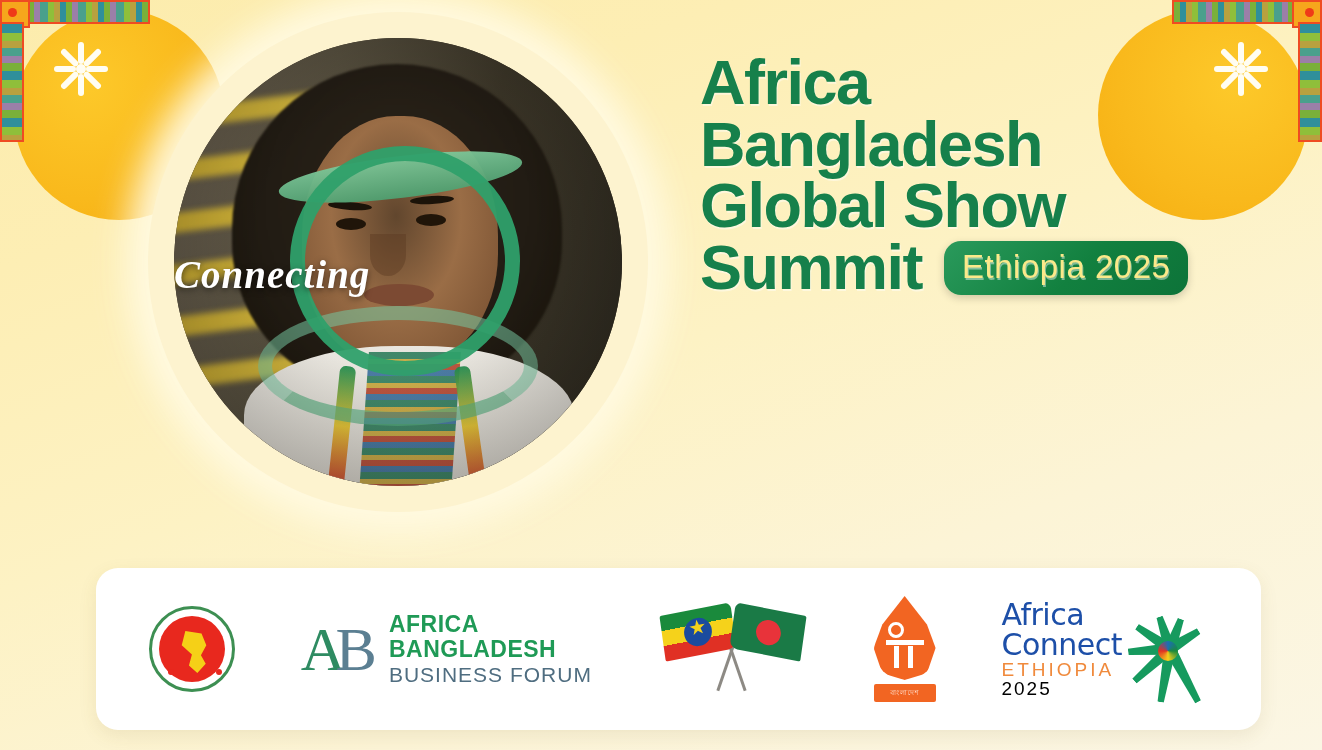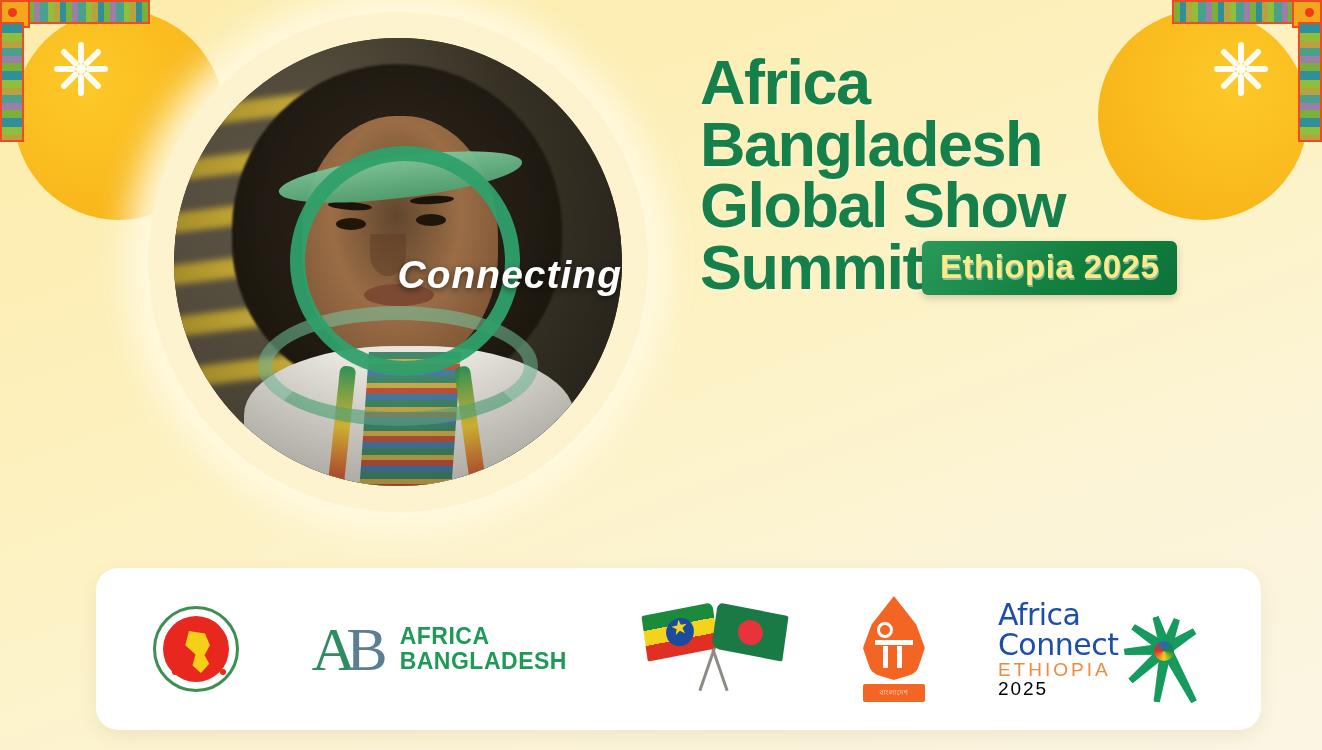--- a/index.html
+++ b/index.html
@@ -182,23 +182,23 @@
     border: 15px solid #2fa06a;
     opacity: .95;
   }
   .ph-shade {
     position: absolute; inset: 0;
     background: radial-gradient(circle at 50% 45%, rgba(0,0,0,0) 40%, rgba(0,0,0,.35) 100%);
   }
   .script {
     position: absolute;
     left: 0; right: 0; top: 218px;
-    text-align: right;
+    text-align: left;
     color: #ffffff;
-    font-family: Liberation Sans, sans-serif;
+    font-family: Liberation Serif, serif;
     font-style: italic;
     font-weight: 700;
     font-size: 39px;
     line-height: 0.98;
     letter-spacing: 1px;
     text-shadow: 0 2px 6px rgba(0,0,0,.55);
   }
 
   
   .headline {
@@ -210,29 +210,30 @@
     color: #16804b;
     font-size: 63px;
     line-height: 0.98;
     font-weight: 800;
     letter-spacing: -1.5px;
     text-shadow: 1px 2px 0 rgba(255,255,255,.45);
   }
   .last-line {
     display: flex;
     align-items: center;
+    gap: 22px;
   }
   .badge {
     display: inline-block;
     padding: 10px 18px 12px;
-    border-radius: 6px;
+    border-radius: 17px;
     background: linear-gradient(135deg, #2a9a5c 0%, #12803f 55%, #0d7339 100%);
     color: #fbe98a;
     font-size: 33px;
-    font-weight: 700;
+    font-weight: 400;
     letter-spacing: .5px;
     white-space: nowrap;
     box-shadow: 0 3px 8px rgba(0,0,0,.18);
   }
 
   
   .sponsors {
     position: absolute;
     left: 96px; top: 568px;
     width: 1165px; height: 162px;
@@ -469,20 +470,21 @@
         <div class="sdot" style="left:16px;top:60px"></div>
         <div class="sdot" style="left:64px;top:60px"></div>
       </div>
     </div>
 
     <div class="logo">
       <div class="abf-mark"><span>A</span><span>B</span></div>
       <div class="abf-text">
         <div class="l1">AFRICA</div>
         <div class="l2">BANGLADESH</div>
+        <div class="l3">BUSINESS FORUM</div>
       </div>
     </div>
 
     <div class="logo">
       <div class="flags">
         <div class="pole a"></div>
         <div class="pole b"></div>
         <div class="flag eth">
             <div class="disc"></div>
           </div>

